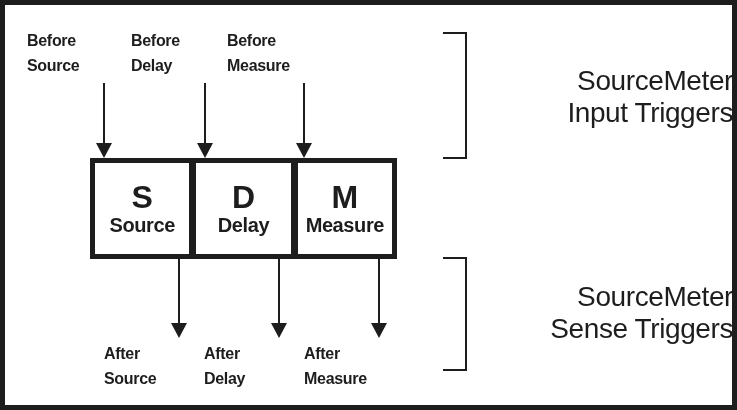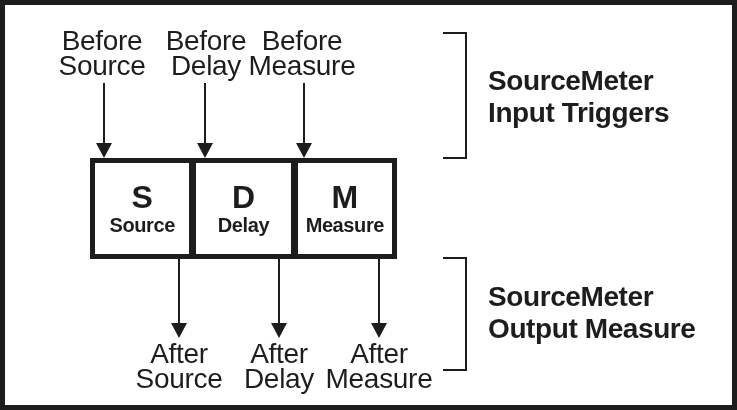--- a/index.html
+++ b/index.html
@@ -14,24 +14,23 @@
     box-sizing: border-box;
     border: 5px solid var(--ink, #1d1d1d);
     background: var(--paper, #ffffff);
     overflow: hidden;
     color: var(--ink, #1d1d1d);
   }
   
   .col-label {
     position: absolute;
     width: 150px;
-    text-align: center;
-    font-size: 28px;
+    font-size: 16px;
     line-height: 25px;
-    font-weight: normal;
+    font-weight: bold;
     letter-spacing: -0.3px;
     white-space: nowrap;
   }
   
   .arrow {
     position: absolute;
     width: 16px;
   }
   .arrow .stem {
     position: absolute;
@@ -98,23 +97,24 @@
   }
   .bracket.input  { top: 27px;  height: 127px; }
   .bracket.output { top: 252px; height: 114px; }
   
   .caption {
     position: absolute;
     left: 483px;
     width: 245px;
     font-size: 28px;
     line-height: 32px;
-    font-weight: bold;
+    font-weight: normal;
     letter-spacing: -0.4px;
     white-space: nowrap;
+    text-align: right;
   }
   .caption.input  { top: 60px; }
   .caption.output { top: 276px; }
 </style>
 </head>
 <body style="--ink: #1d1d1d; --paper: #ffffff;">
 
 <div class="frame">
 
   <div class="col-label" style="left:22px; top:23px;">
@@ -186,16 +186,16 @@
 
   <div class="bracket input"></div>
   <div class="bracket output"></div>
 
   <div class="caption input">
     <div>SourceMeter</div>
     <div>Input Triggers</div>
   </div>
   <div class="caption output">
     <div>SourceMeter</div>
-    <div>Output Measure</div>
+    <div>Sense Triggers</div>
   </div>
 
 </div>
 
 </body></html>

